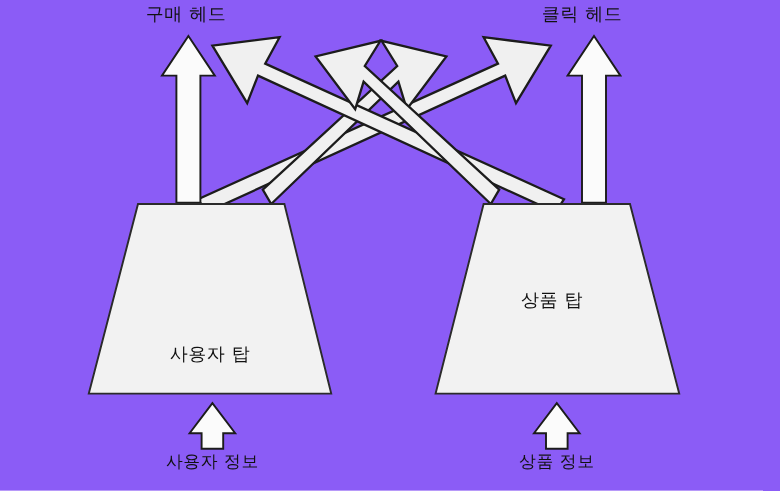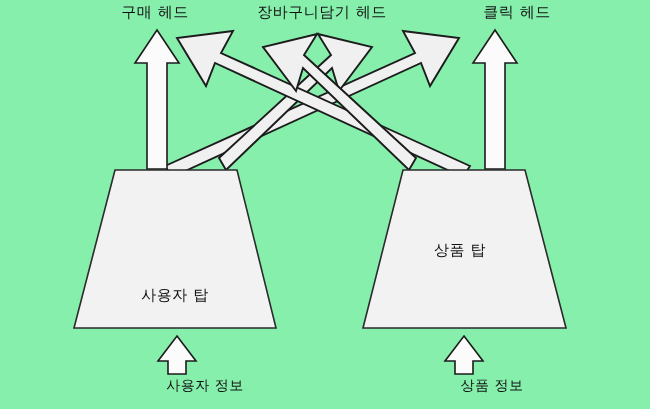--- a/index.html
+++ b/index.html
@@ -8,21 +8,21 @@
     padding: 0;
     background: #ffffff;
   }
   body {
     font-family: "DejaVu Sans", "Liberation Sans", sans-serif;
   }
   #diagram-root {
     position: relative;
     width: 650px;
     height: 409px;
-    background: #86efac;
+    background: #8b5cf6;
     overflow: hidden;
   }
   #diagram-svg {
     position: absolute;
     left: 0;
     top: 0;
     width: 650px;
     height: 409px;
     display: block;
   }
@@ -57,21 +57,20 @@
     transform: translateX(-50%);
   }
   .tower-label {
     font-size: 15px;
     transform: translate(-50%, -50%);
   }
   .input-label {
     font-size: 14px;
     top: 378px;
     transform: translateX(-50%);
-    margin-left: 28px;
   }
 </style>
 </head>
 <body>
 
 <div id="diagram-root">
 
   <svg id="diagram-svg" viewBox="0 0 650 409" xmlns="http://www.w3.org/2000/svg">
 
     <g>
@@ -175,23 +174,22 @@
         455,374
         455,361
         445,361
       "></polygon>
     </g>
 
   </svg>
 
   <div class="label head-label" style="left:155px;">구매 헤드</div>
 
-  <div class="label head-label" style="left:322px;">장바구니담기 헤드</div>
 
-  <div class="label head-label" style="left:517px;">클릭 헤드</div>
+  <div class="label head-label" style="left:485px;">클릭 헤드</div>
 
   <div class="label tower-label" style="left:175px; top:250px;margin-top:45px;">사용자 탑</div>
 
   <div class="label tower-label" style="left:460px; top:250px;text-align:center;">상품 탑</div>
 
   <div class="label input-label" style="left:177px;">사용자 정보</div>
 
   <div class="label input-label" style="left:464px;">상품 정보</div>
 
 </div>

